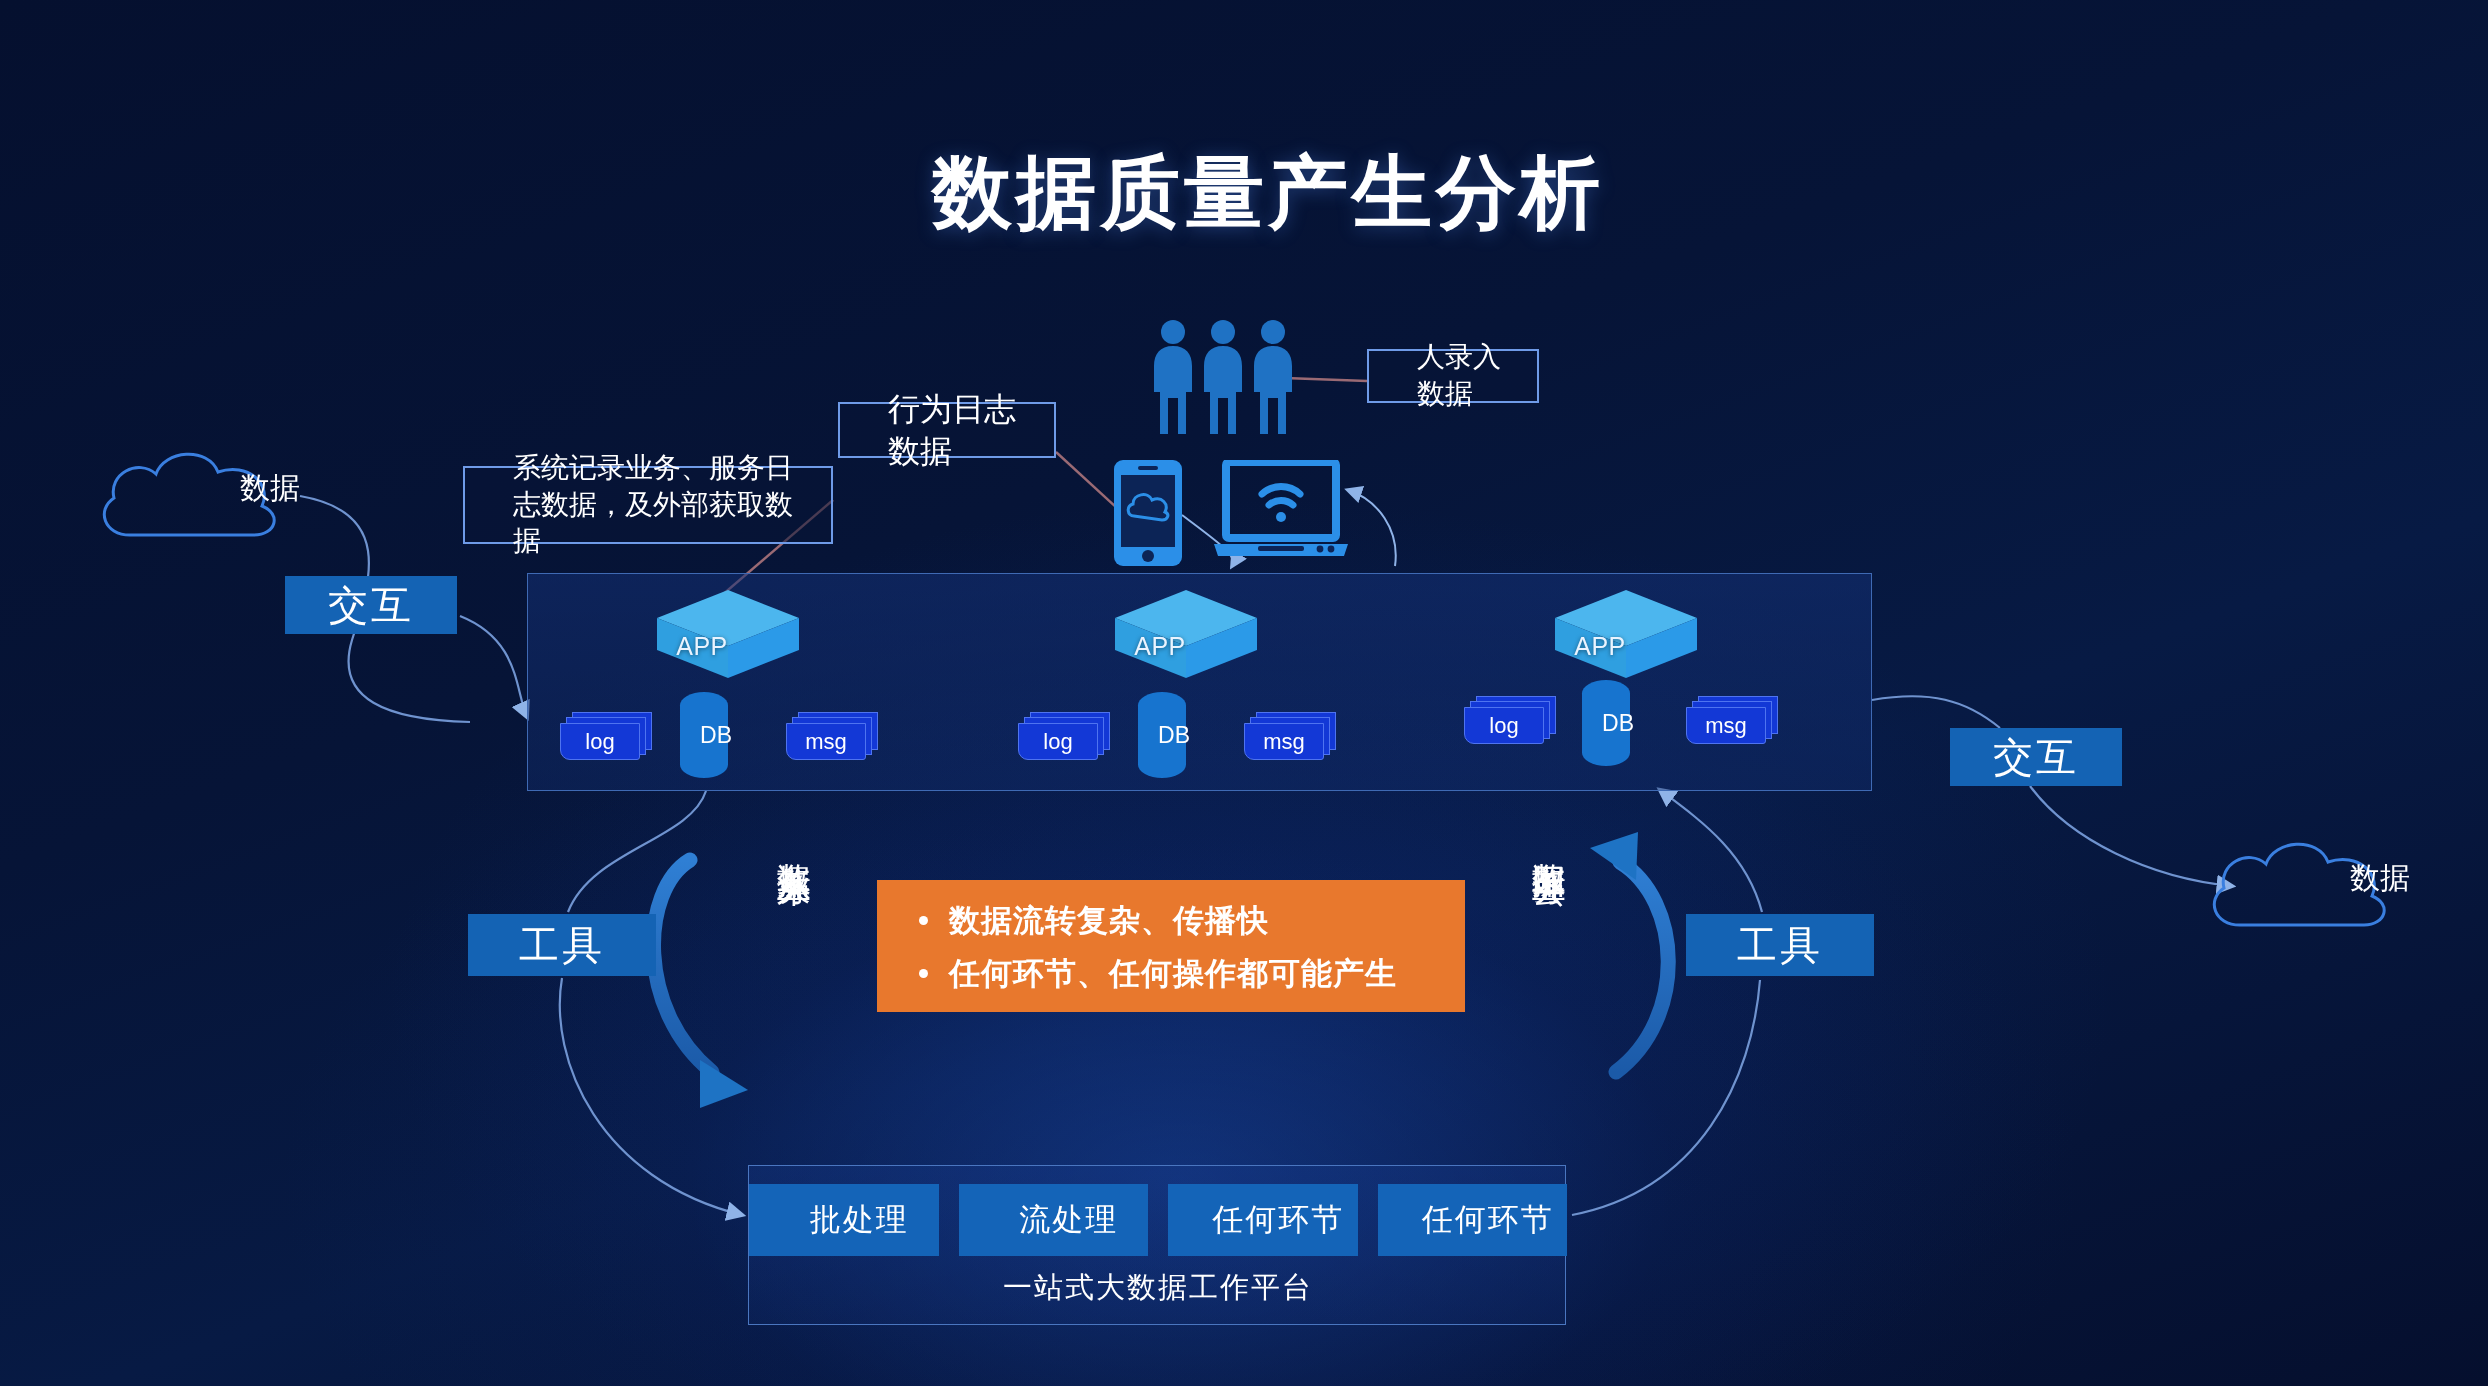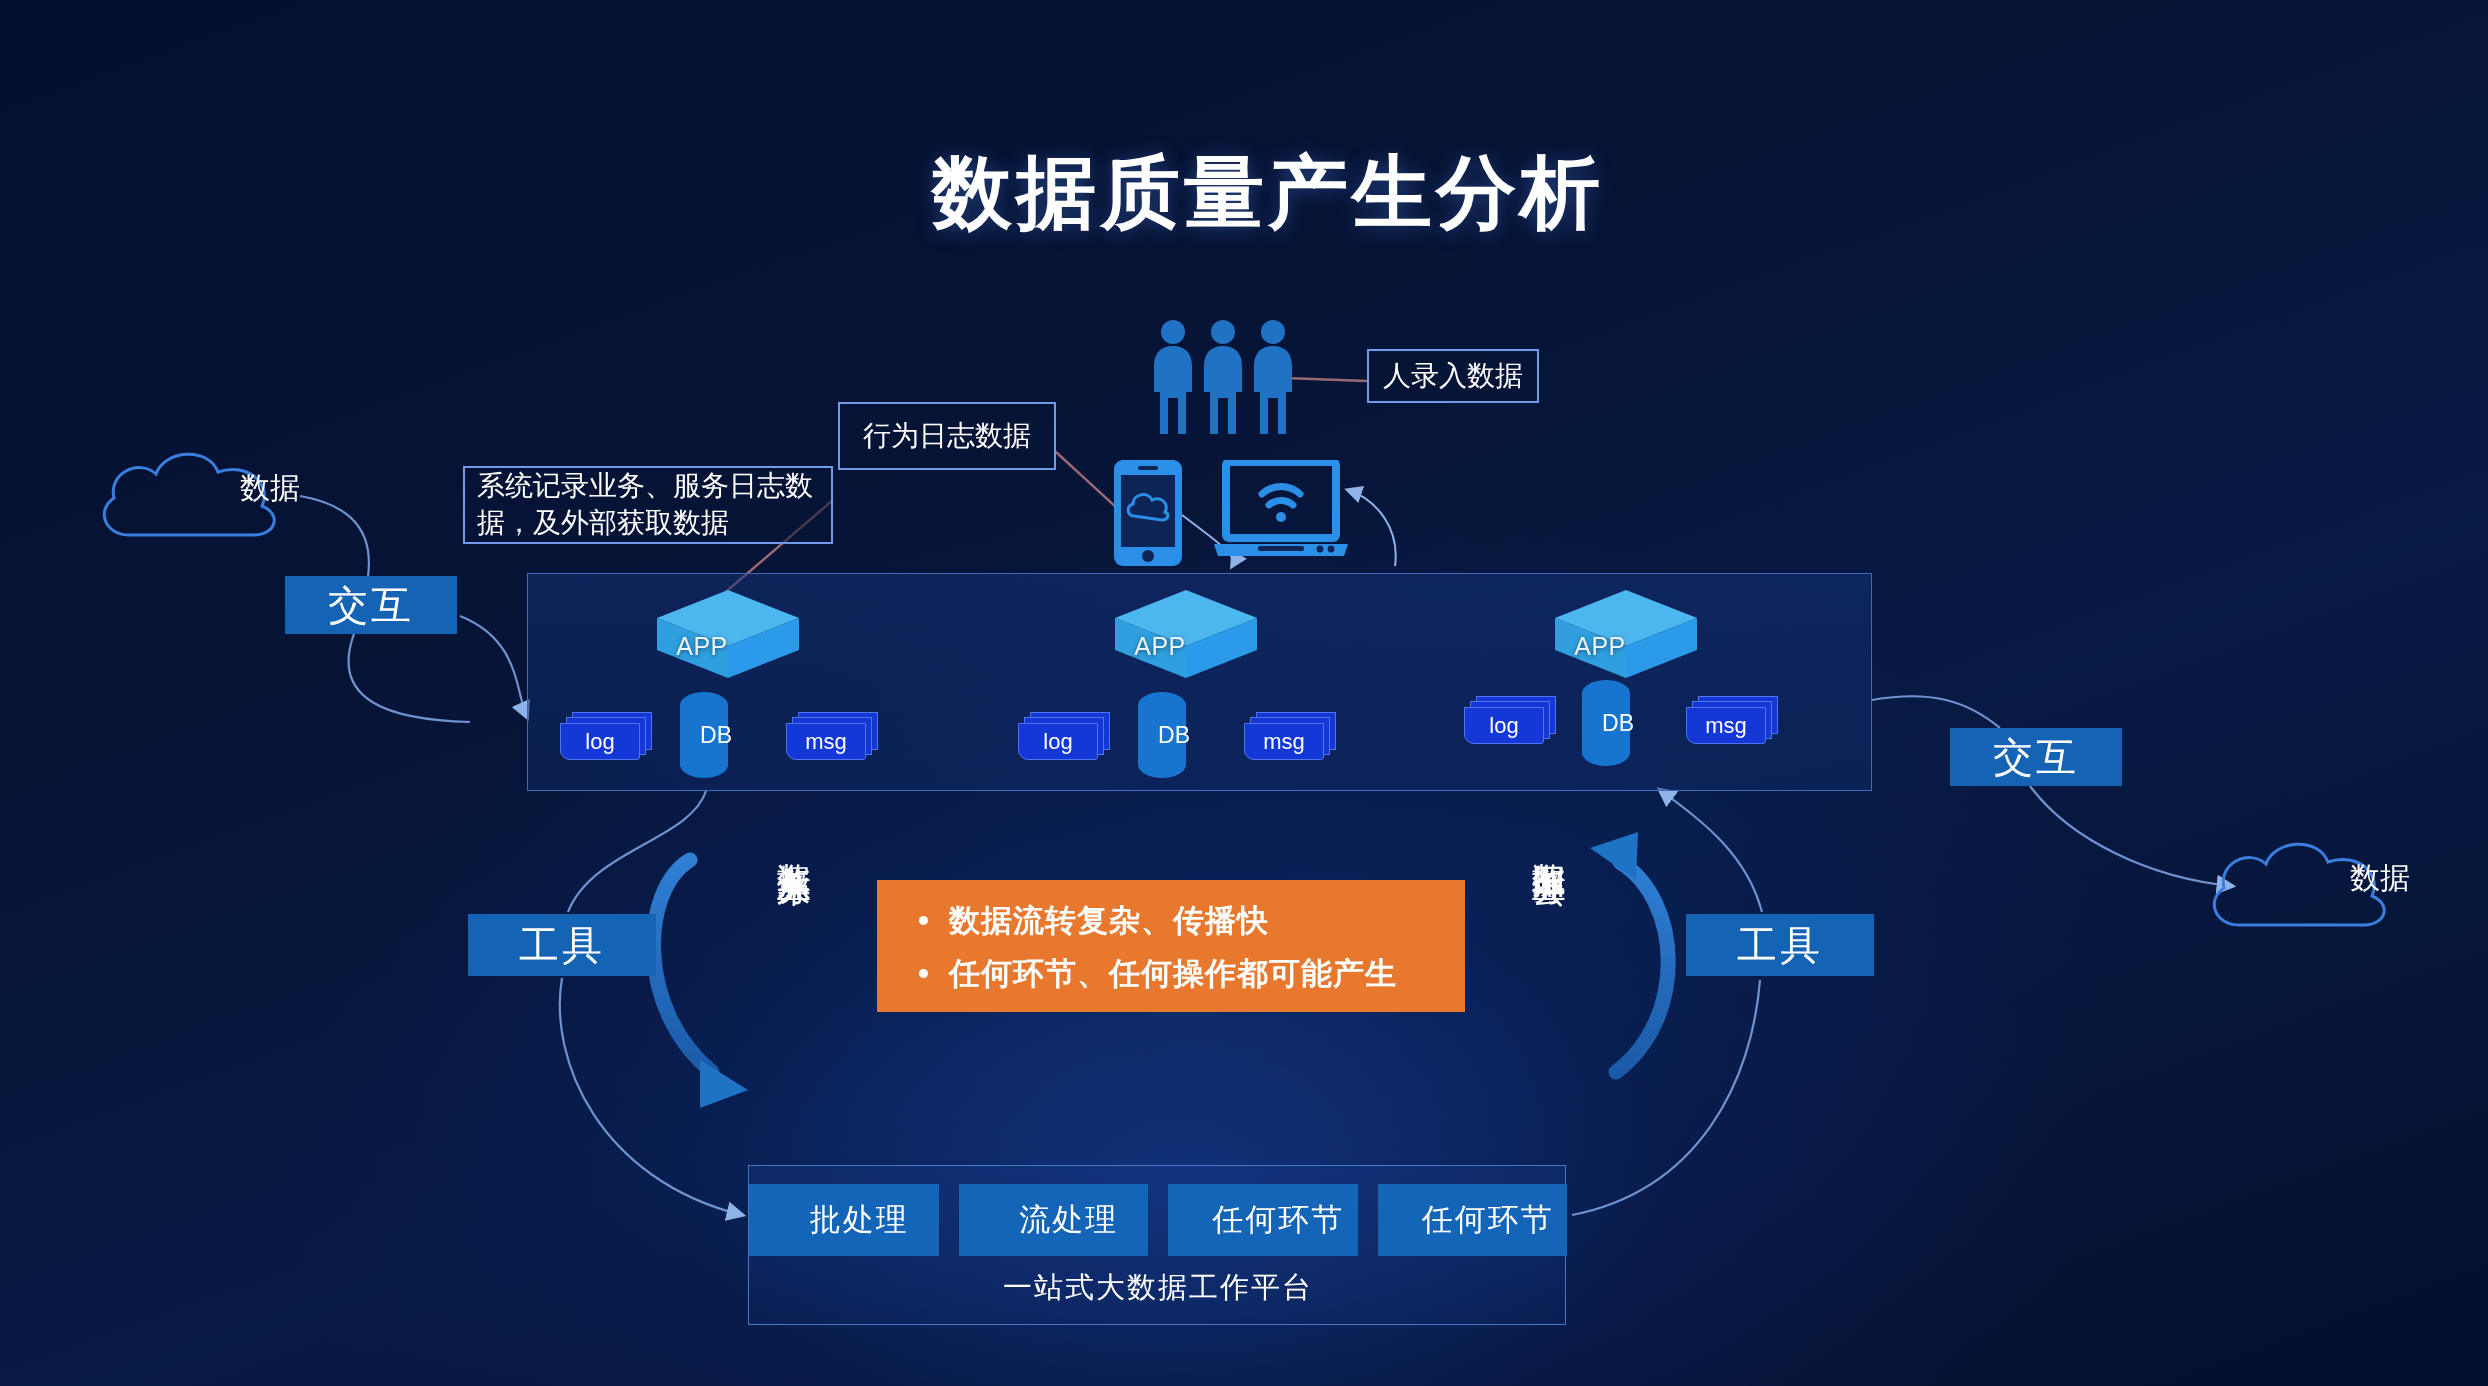--- a/index.html
+++ b/index.html
@@ -16,25 +16,25 @@
   svg.layer{position:absolute;left:0;top:0;width:2488px;height:1386px;overflow:visible;pointer-events:none;}
 
   
   #title{left:0;top:140px;width:2488px;text-align:center;
          font-size:80px;font-weight:bold;color:#ffffff;letter-spacing:4px;
          text-shadow:0 2px 18px rgba(90,150,255,.35);padding-left:24px;}
 
   
   .callout{border:2px solid #6f9be8;background:rgba(7,20,54,.55);
            color:#ffffff;line-height:1.32;box-sizing:border-box;
-           display:flex;align-items:center;}
+           display:flex;align-items:center;padding-left:36px;}
   .callout .txt{padding:6px 12px;}
 
   #cal-sys{left:463px;top:466px;width:370px;height:78px;font-size:28px;}
-  #cal-log{left:838px;top:402px;width:218px;height:68px;font-size:28px;
+  #cal-log{left:838px;top:402px;width:218px;height:56px;font-size:32px;
            justify-content:center;}
   #cal-people{left:1367px;top:349px;width:172px;height:54px;font-size:28px;
               justify-content:center;}
 
   
   .chip{background:#1463b4;color:#ffffff;display:flex;align-items:center;
         justify-content:center;font-size:40px;letter-spacing:3px;}
   #chip-jh-l{left:285px;top:576px;width:172px;height:58px;}
   #chip-gj-l{left:468px;top:914px;width:188px;height:62px;}
   #chip-jh-r{left:1950px;top:728px;width:172px;height:58px;}

